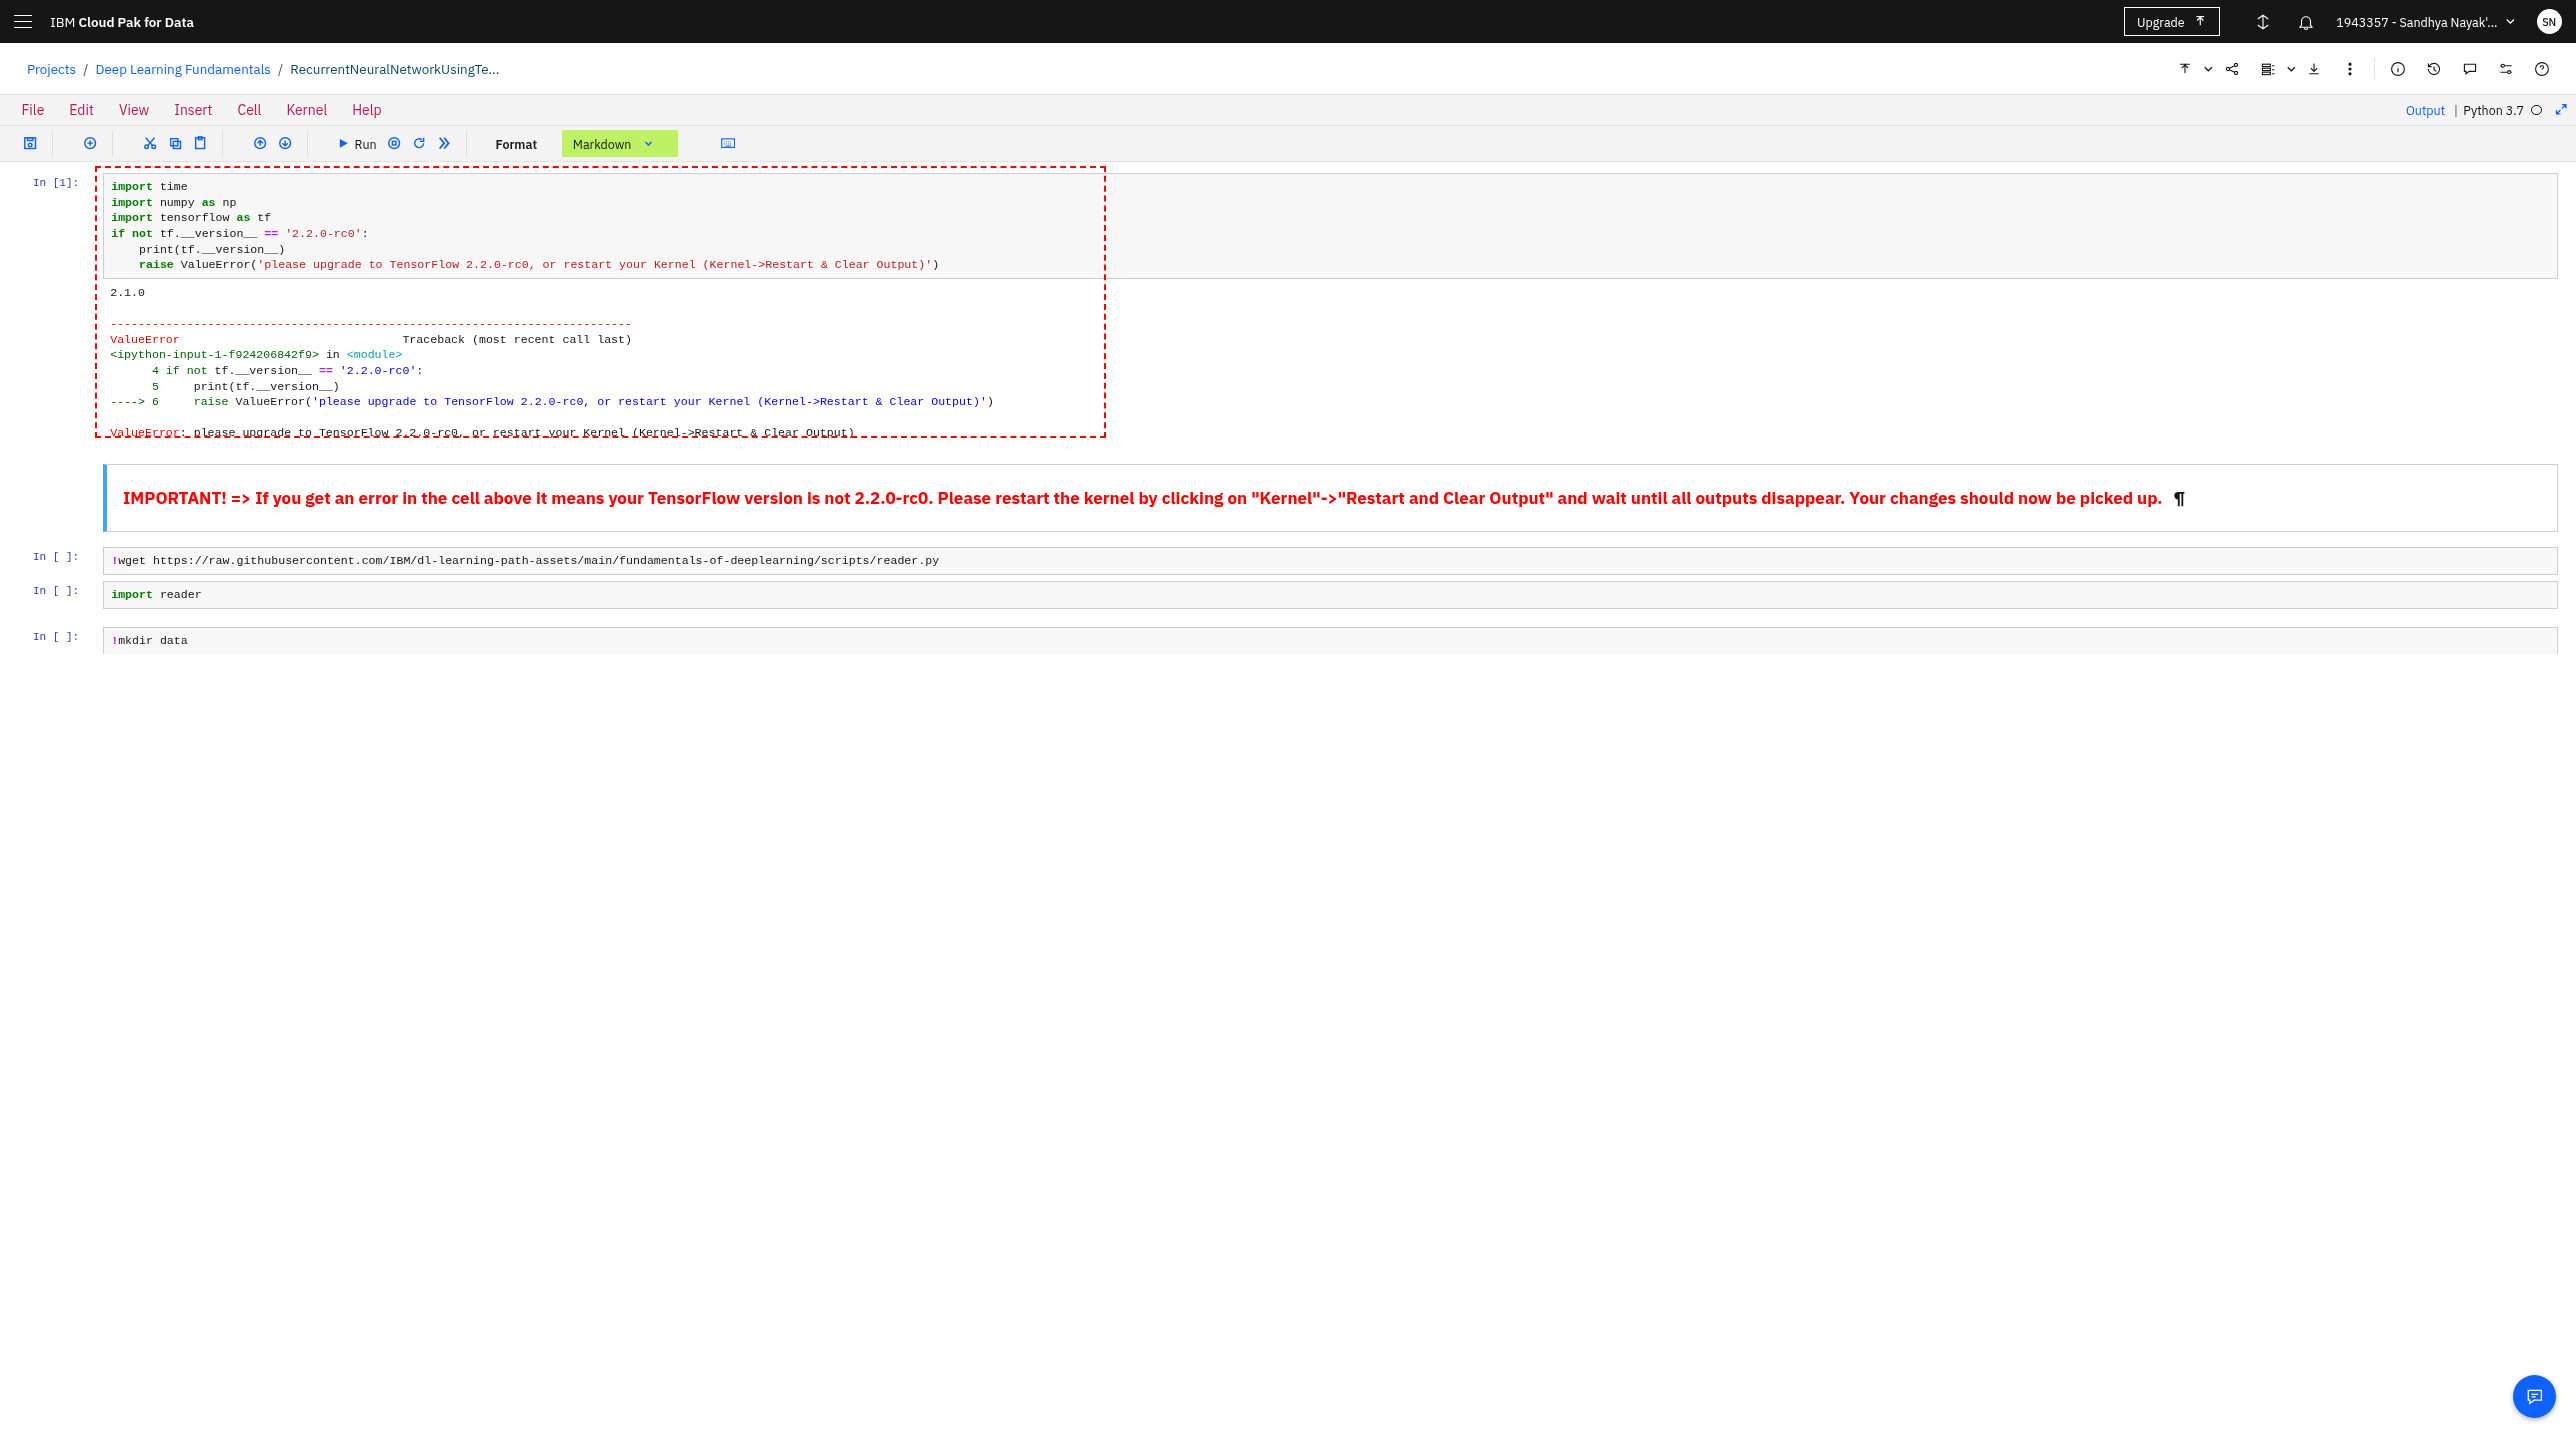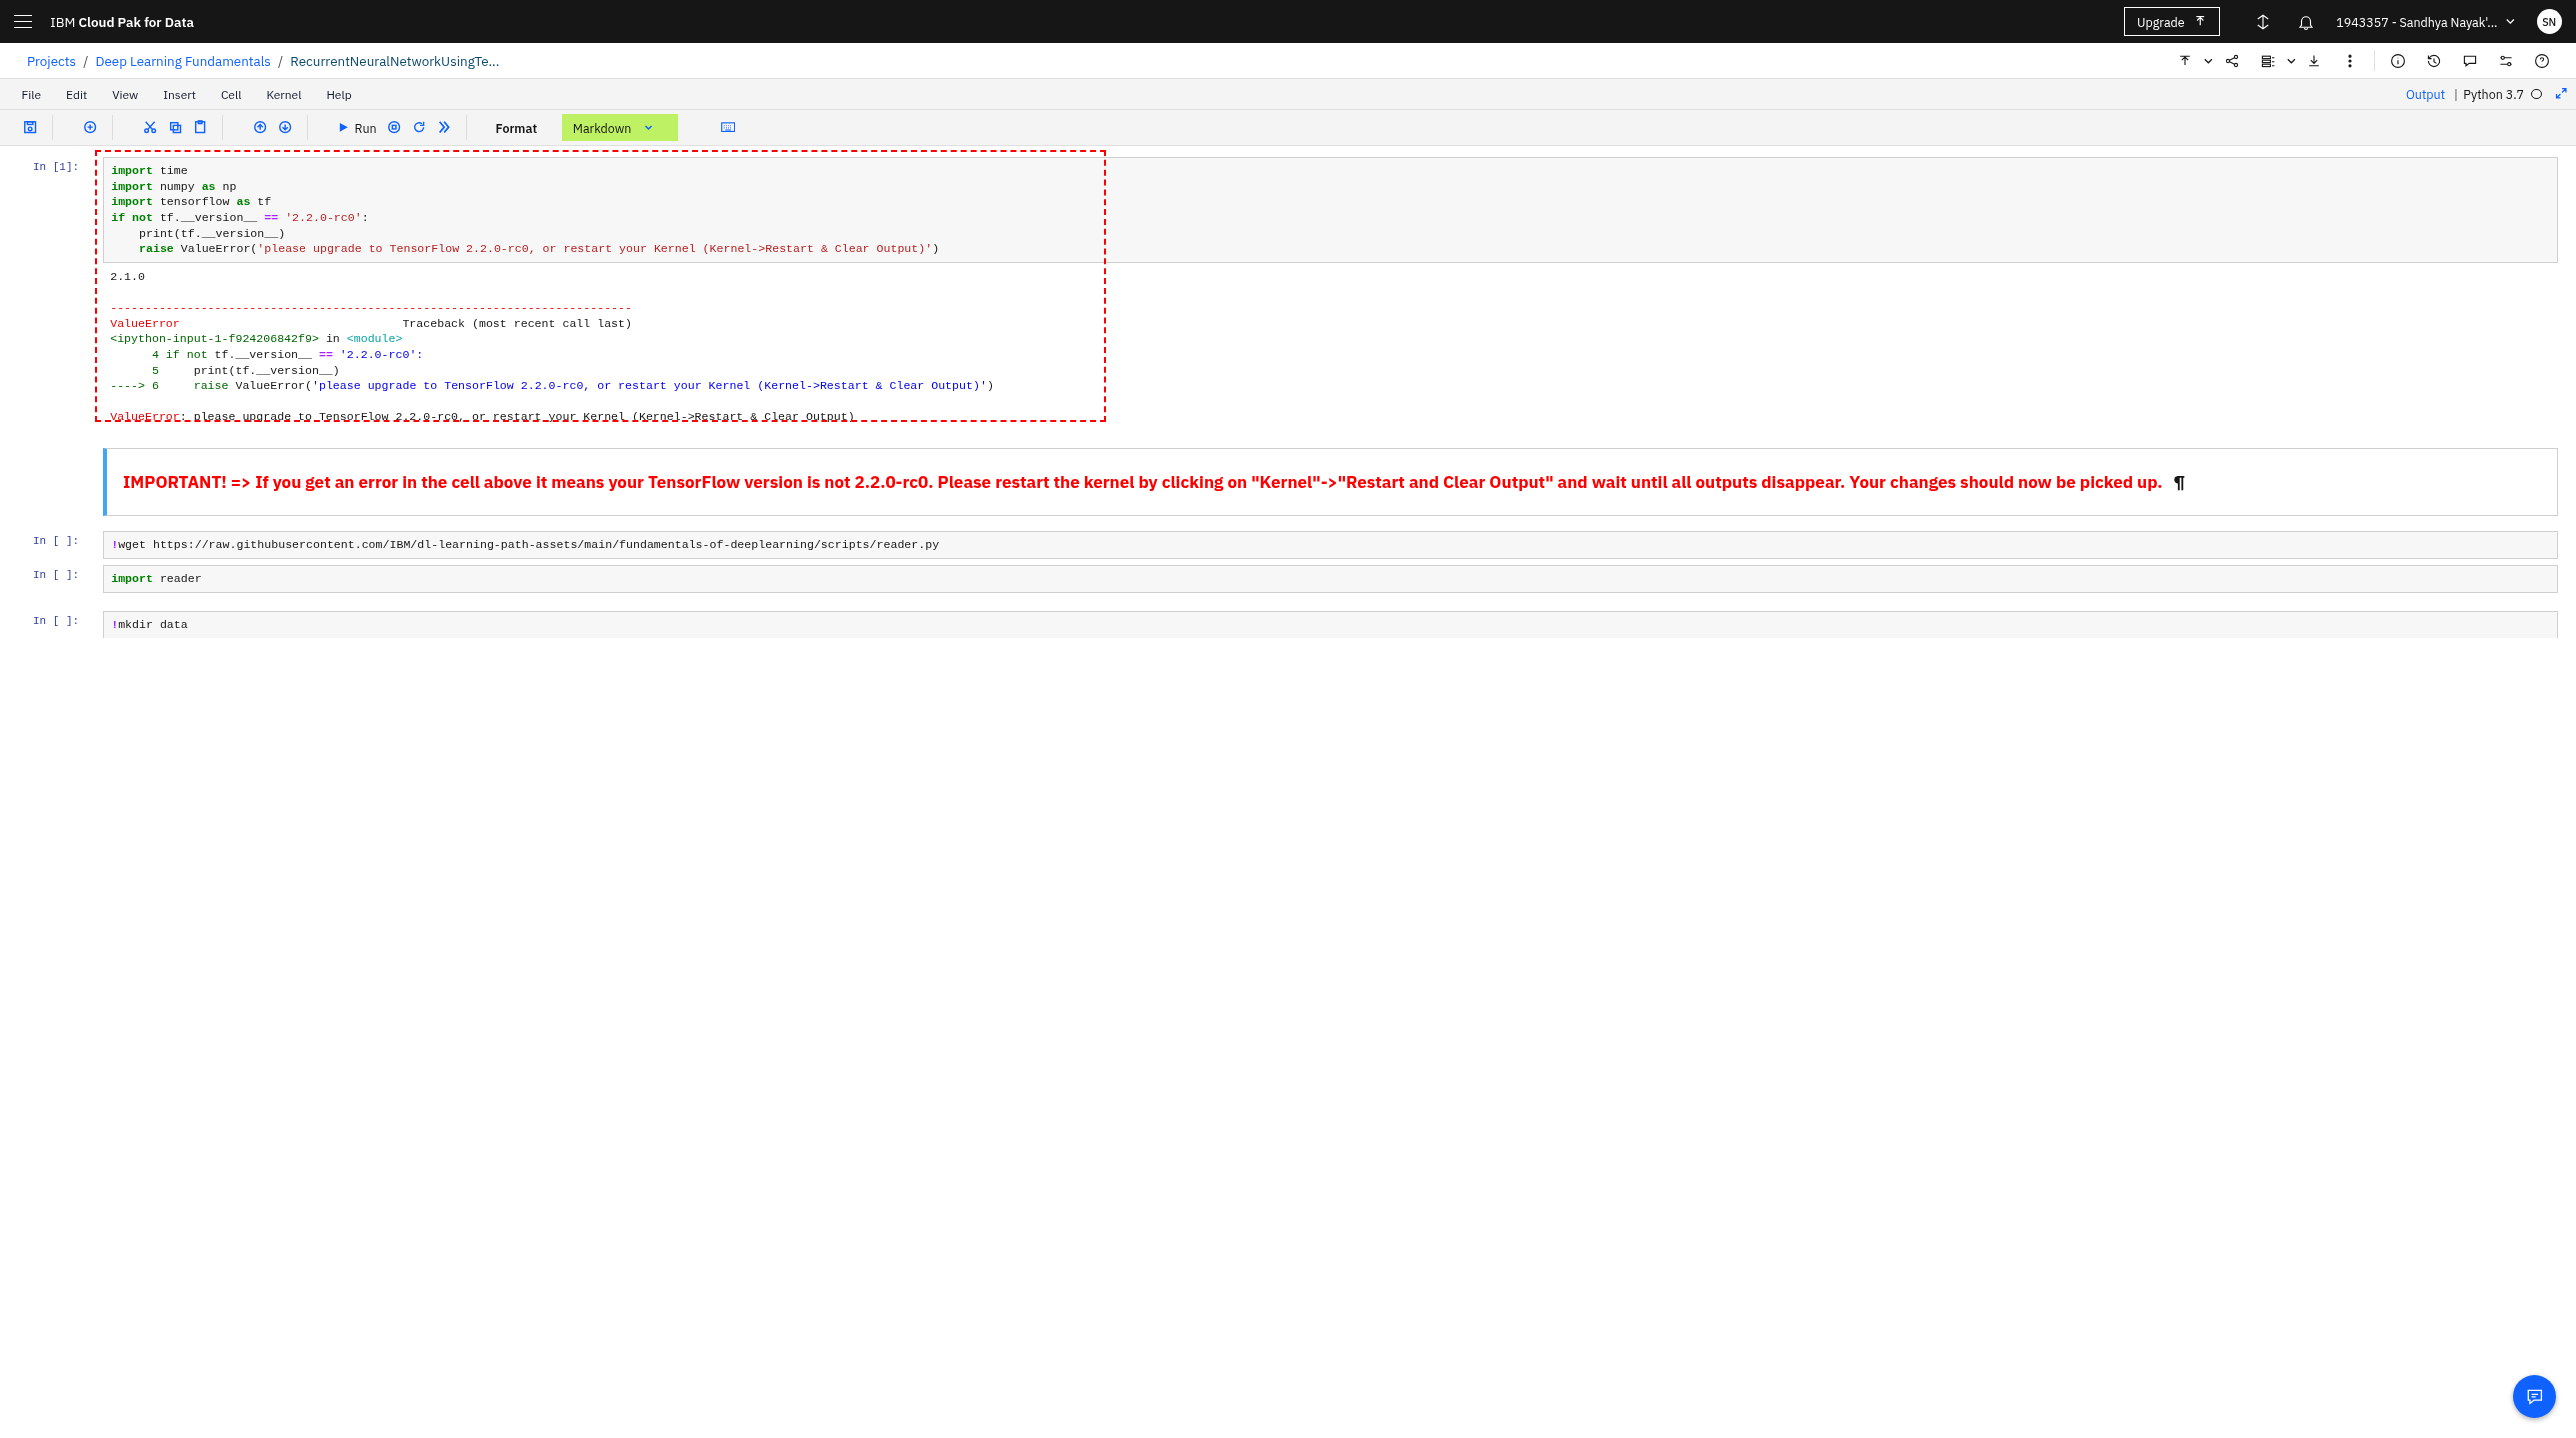--- a/index.html
+++ b/index.html
@@ -12,35 +12,35 @@
 .brand { font-size: 13.4px; }
 .brand .bold { font-weight: 600; }
 .top-header .spacer { flex: 1; }
 .upgrade-btn { border: 0.9px solid #fff; padding: 5.4px 12.5px; font-size: 12.5px; display: flex; align-items: center; gap: 9px; margin-right: 21.5px; cursor: pointer; }
 .top-icon { width: 18px; height: 18px; margin: 0 12.5px; cursor: pointer; display: flex; align-items: center; justify-content: center; }
 .top-icon svg { width: 18px; height: 18px; fill: none; stroke: #fff; stroke-width: 1.5; }
 .account { font-size: 12.5px; margin: 0 16px 0 9px; display: flex; align-items: center; gap: 7.2px; cursor: pointer; }
 .avatar { width: 25px; height: 25px; border-radius: 50%; background: #fff; color: #161616; font-size: 10.7px; font-weight: 500; display: flex; align-items: center; justify-content: center; margin-left: 5.4px; }
 
 
-.sub-header { height: 36px; border-bottom: 0.9px solid #e0e0e0; display: flex; align-items: center; padding: 0 16px 0 27px; }
+.sub-header { height: 52px; border-bottom: 0.9px solid #e0e0e0; display: flex; align-items: center; padding: 0 16px 0 27px; }
 .breadcrumb { display: flex; align-items: center; gap: 7.2px; font-size: 13.4px; }
 .breadcrumb a { color: #0f62fe; text-decoration: none; cursor: pointer; }
 .breadcrumb .sep { color: #525252; }
 .breadcrumb .current { color: #0c4a6e; }
 .sub-header .spacer { flex: 1; }
 .sub-icons { display: flex; align-items: center; gap: 0; }
 .sub-icons .icon-btn { width: 36px; height: 36px; display: flex; align-items: center; justify-content: center; cursor: pointer; }
 .sub-icons .icon-btn svg { width: 16px; height: 16px; fill: none; stroke: #161616; stroke-width: 1.4; }
 .sub-icons .divider { width: 0.9px; height: 21.5px; background: #e0e0e0; margin: 0 5.4px; }
 .sub-icons .chev { width: 10.7px; }
 
 
 .nb-menu { height: 31px; background: #f4f4f4; border-bottom: 0.9px solid #e0e0e0; display: flex; align-items: center; padding: 0 9px; }
-.nb-menu .menu-item { padding: 0 12.5px; font-size: 12px; cursor: pointer; color: #0f172a; }
+.nb-menu .menu-item { padding: 0 12.5px; font-size: 14px; cursor: pointer; color: #be185d; }
 .nb-menu .spacer { flex: 1; }
 .nb-menu .trusted { color: #0f62fe; font-size: 12.5px; margin-right: 3.6px; }
 .nb-menu .kernel-sep { color: #525252; margin: 0 5.4px; }
 .nb-menu .kernel-name { font-size: 12.5px; margin-right: 7.2px; }
 .nb-menu .kernel-ind { width: 10.7px; height: 10.7px; border: 1.3px solid #161616; border-radius: 50%; margin-right: 12.5px; }
 .nb-menu .expand { cursor: pointer; }
 .nb-menu .expand svg { width: 12.5px; height: 12.5px; stroke: #0f62fe; fill: none; stroke-width: 1.6; }
 
 
 .nb-toolbar { height: 36px; background: #f4f4f4; border-bottom: 0.9px solid #e0e0e0; display: flex; align-items: center; padding: 0 9px; gap: 16px; }

